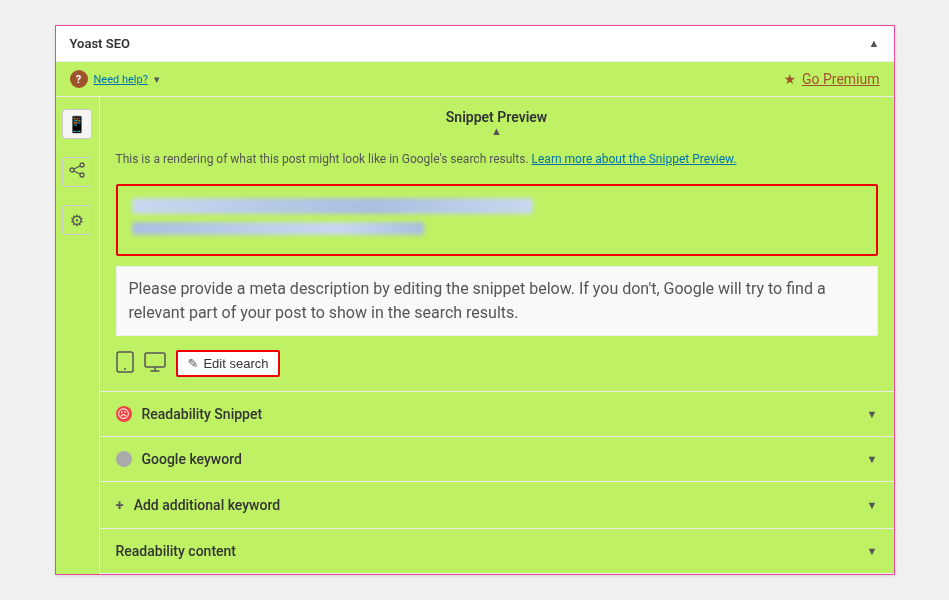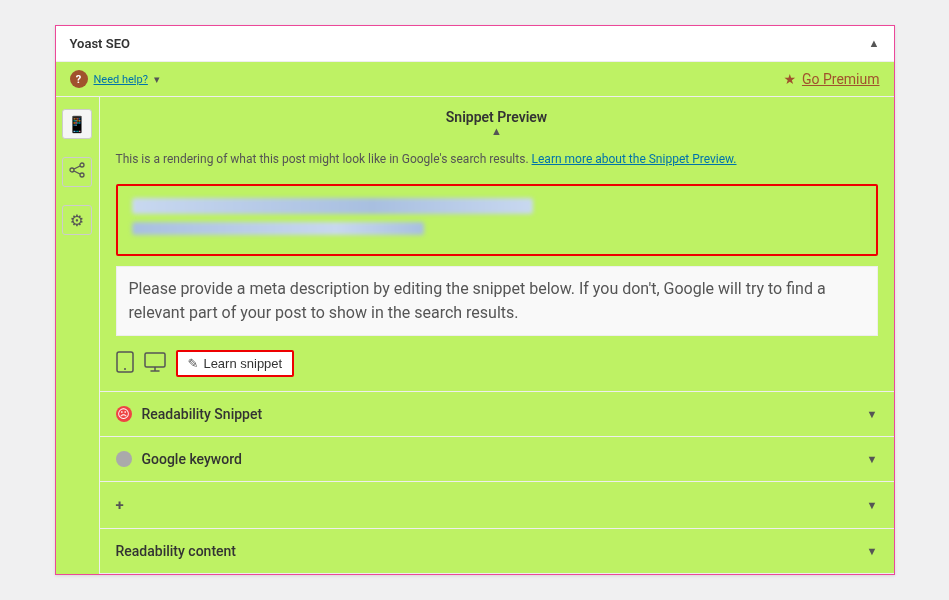--- a/index.html
+++ b/index.html
@@ -333,21 +333,21 @@
           </span>
           <span class="device-icon">
             <svg width="22" height="20" viewBox="0 0 22 20" fill="none" xmlns="http://www.w3.org/2000/svg">
               <rect x="1" y="1" width="20" height="14" rx="1.5" stroke="#555" stroke-width="1.5"></rect>
               <line x1="7" y1="19" x2="15" y2="19" stroke="#555" stroke-width="1.5" stroke-linecap="round"></line>
               <line x1="11" y1="15" x2="11" y2="19" stroke="#555" stroke-width="1.5"></line>
             </svg>
           </span>
           <button class="edit-snippet-btn">
             <span class="pencil-icon">✎</span>
-            <span>Learn snippet</span>
+            <span>Edit search</span>
           </button>
         </div>
       </div>
 
       <div class="collapsible-section">
         <div class="collapsible-left">
           <span class="status-dot red">☹</span>
           <span>Readability Snippet</span>
         </div>
         <span class="collapse-arrow">▼</span>
@@ -357,20 +357,21 @@
         <div class="collapsible-left">
           <span class="status-dot gray"></span>
           <span>Google keyword</span>
         </div>
         <span class="collapse-arrow">▼</span>
       </div>
 
       <div class="collapsible-section">
         <div class="collapsible-left">
           <span class="plus-icon">+</span>
+          <span>Add additional keyword</span>
         </div>
         <span class="collapse-arrow">▼</span>
       </div>
 
       <div class="collapsible-section">
         <div class="collapsible-left">
           <span>Readability content</span>
         </div>
         <span class="collapse-arrow">▼</span>
       </div>

